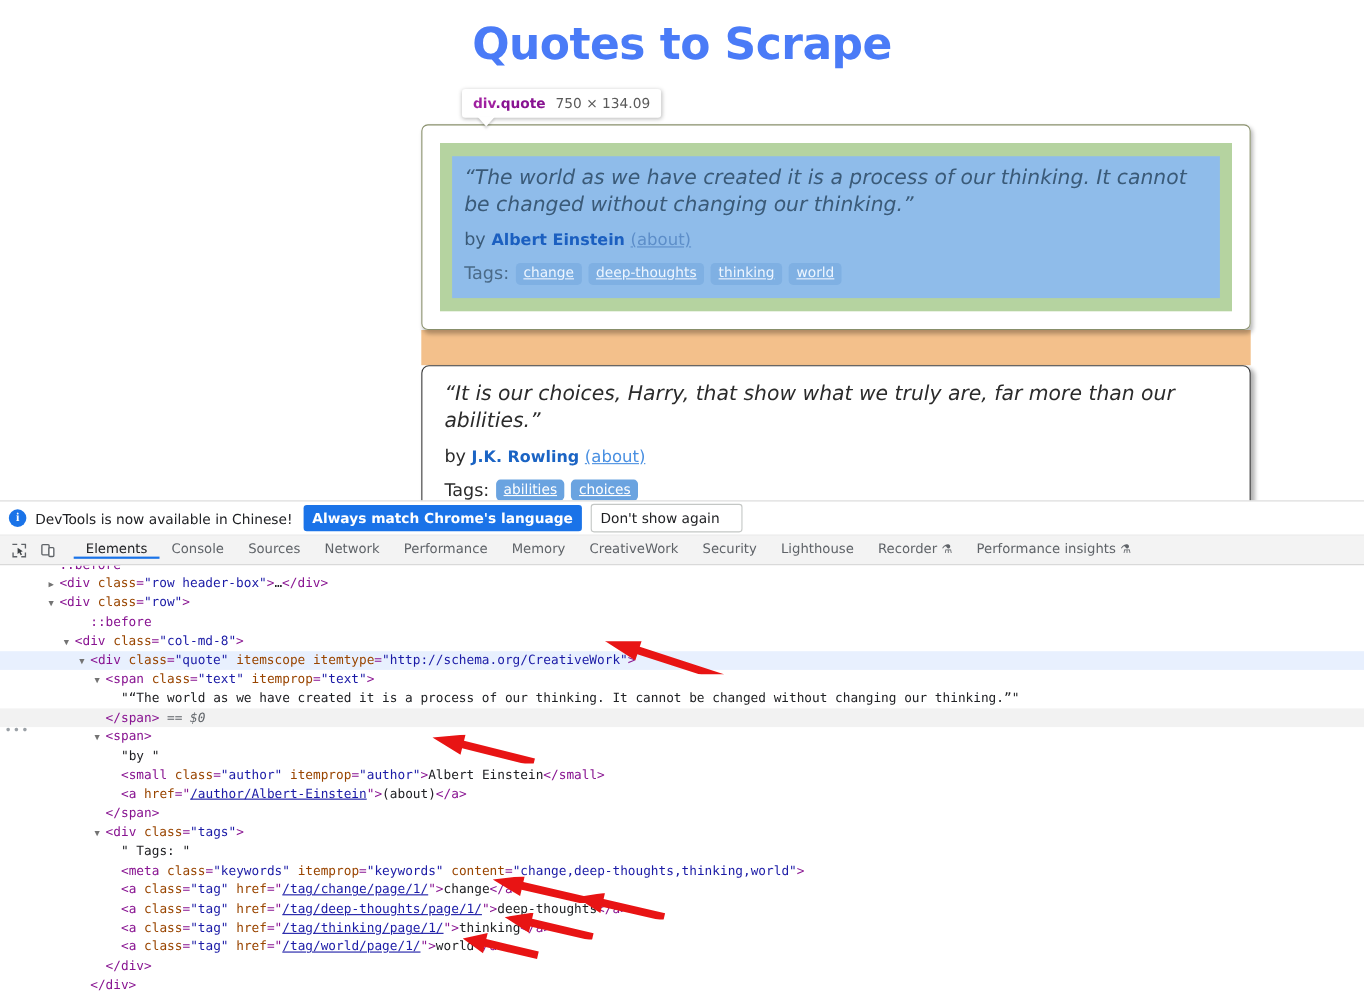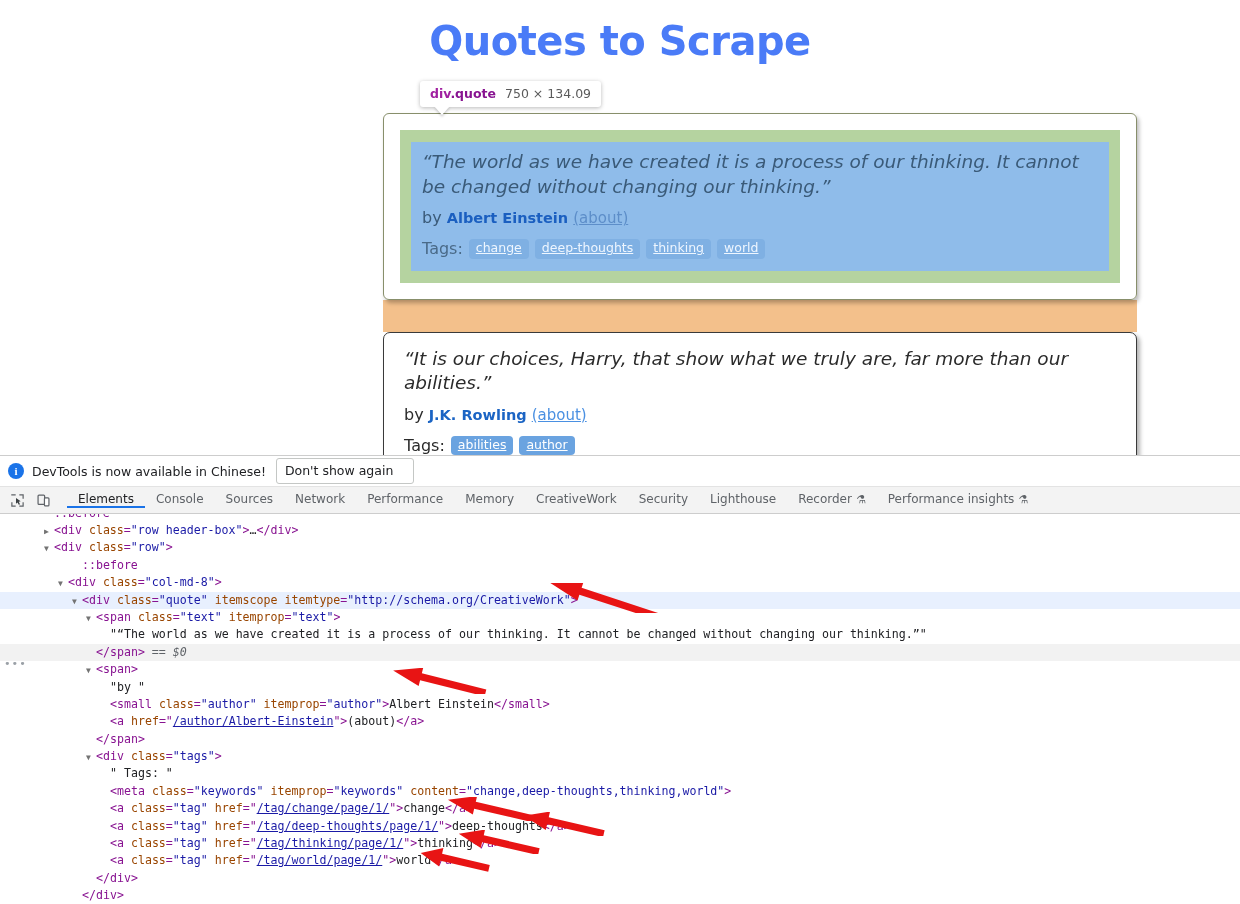--- a/index.html
+++ b/index.html
@@ -303,32 +303,33 @@
     <div class="quote-box">
       <div class="qtext">“It is our choices, Harry, that show what we truly are, far more than our abilities.”</div>
       <div class="qby">
         <span>by</span>
         <span class="author">J.K. Rowling</span>
         <a class="about" href="#">(about)</a>
       </div>
       <div class="qtags">
         <span>Tags:</span>
         <a class="tagpill" href="#">abilities</a>
-        <a class="tagpill" href="#">author</a>
+        <a class="tagpill" href="#">choices</a>
       </div>
     </div>
 
   </div>
 </div>
 
 <div id="devtools">
 
   <div id="dt-banner">
     <span class="info-icon">i</span>
     <span class="msg">DevTools is now available in Chinese!</span>
+    <button class="btn-primary">Always match Chrome's language</button>
     <button class="btn-secondary">Don't show again</button>
   </div>
 
   <div id="dt-toolbar">
     <div class="tb-icon">
       <svg width="15" height="15" viewBox="0 0 16 16">
         <path d="M2 2h3.4M10.6 2H14v3.4M14 10.6V14h-3.4M5.4 14H2v-3.4" stroke="#5f6368" stroke-width="1.3" fill="none" stroke-linecap="square"></path>
         <path d="M6.4 5.2l5.0 3.6-2.1.5 1.4 2.6-1.3.7-1.4-2.6-1.6 1.5z" fill="#3c4043"></path>
       </svg>
     </div>

